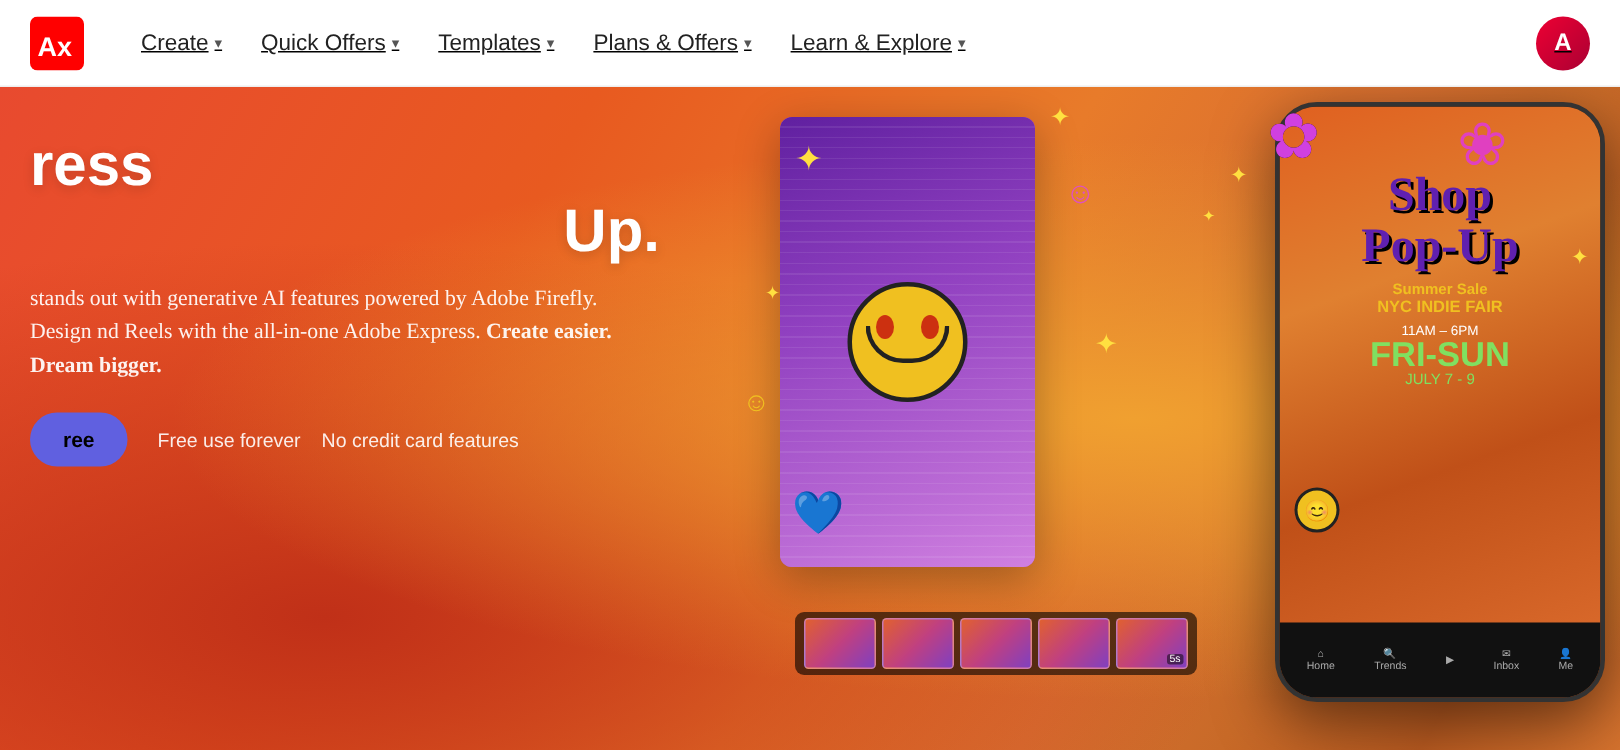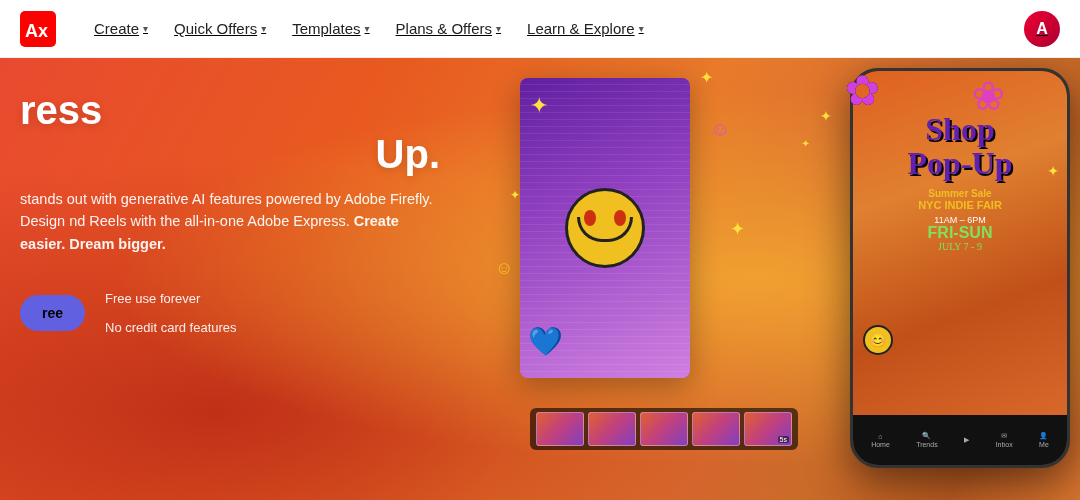--- a/index.html
+++ b/index.html
@@ -97,42 +97,43 @@
       margin-bottom: 12px;
       text-shadow: 0 2px 8px rgba(0,0,0,0.15);
     }
     .hero-headline .line1 { display: block; }
     .hero-headline .line2 { display: block; text-align: right; }
     .hero-sub {
       font-size: 14.5px;
       color: rgba(255,255,255,0.93);
       line-height: 1.55;
       max-width: 420px;
-      margin-bottom: 36px;
+      margin-bottom: 20px;
+      font-family: Liberation Serif, serif;
     }
     .hero-sub strong { font-weight: 700; }
     .hero-cta-area {
       display: flex;
       align-items: center;
       gap: 20px;
     }
     .btn-free {
       background: #6060e0;
       color: #000000;
       font-size: 14px;
       font-weight: 700;
       padding: 10px 22px;
       border-radius: 22px;
       border: none;
       cursor: pointer;
       white-space: nowrap;
     }
     .hero-notes {
       display: flex;
-      flex-direction: column;
+      flex-direction: row;
       gap: 14px;
       justify-content: space-between;
     }
     .hero-note {
       font-size: 13px;
       color: rgba(255,255,255,0.9);
     }
 
     
     .hero-visual {
@@ -273,31 +274,30 @@
       color: #f0c020;
       text-align: center;
     }
     .phone-time-text {
       font-size: 9px;
       color: #fff;
       text-align: left;
       margin-top: 4px;
     }
     .phone-fri-text {
-      font-size: 16px;
+      font-size: 23px;
       font-weight: 900;
       color: #80e060;
       text-align: center;
       line-height: 1;
     }
     .phone-date-text {
       font-size: 10px;
       color: #80e060;
       text-align: center;
-      font-family: Liberation Serif, serif;
     }
     .phone-bottom-bar {
       position: absolute;
       bottom: 0; left: 0; right: 0;
       height: 50px;
       background: #111;
       display: flex;
       align-items: center;
       justify-content: space-around;
       padding: 0 5px;

